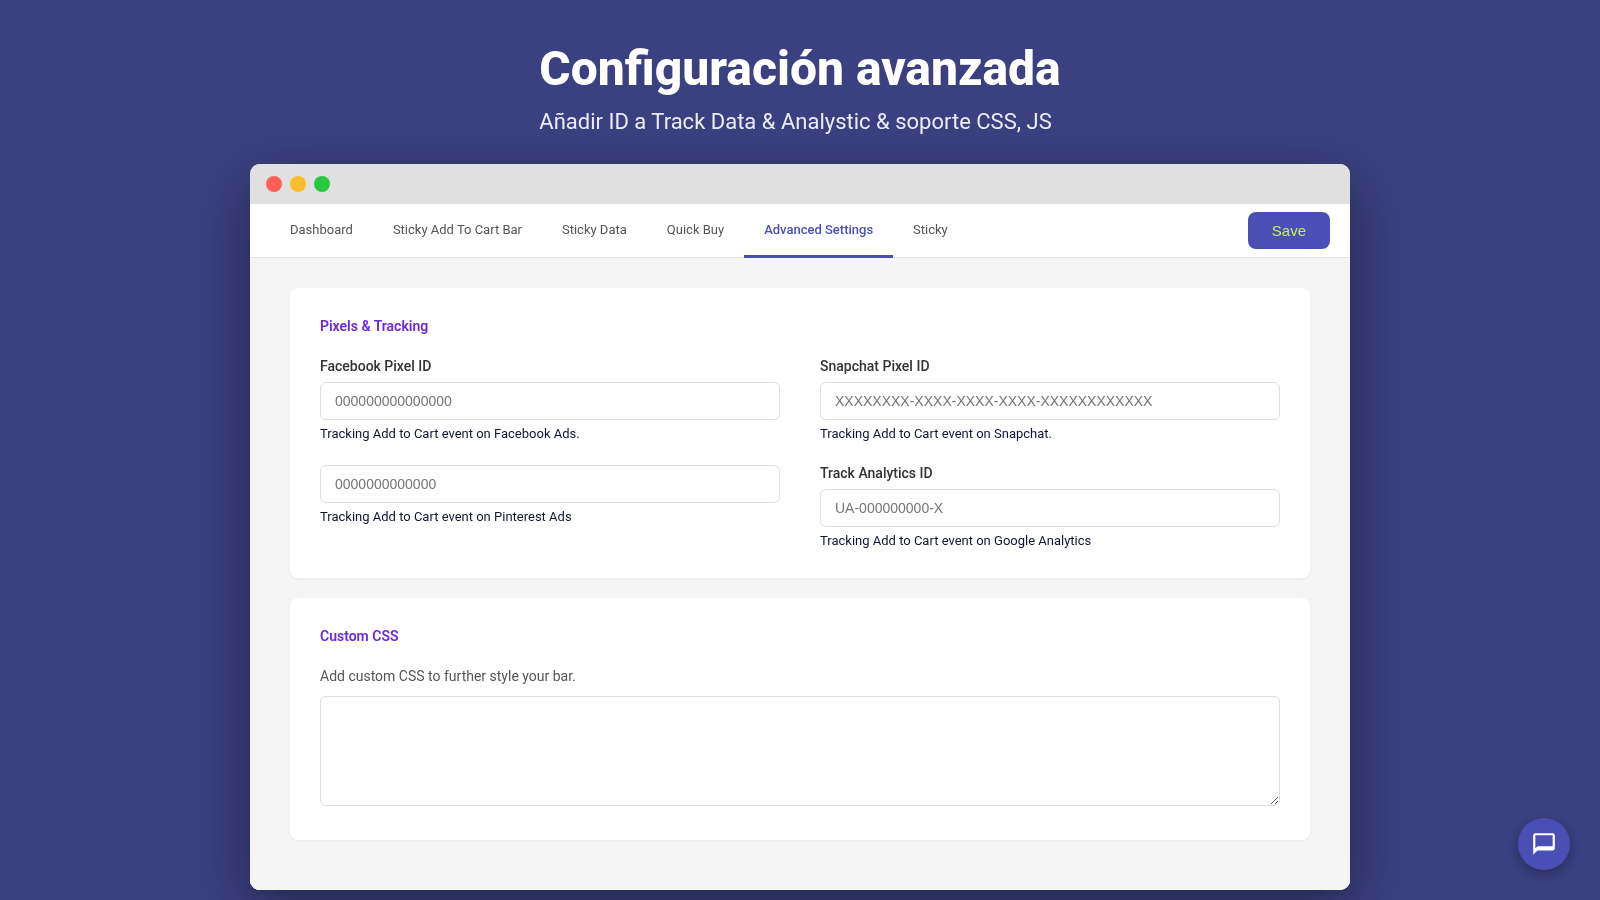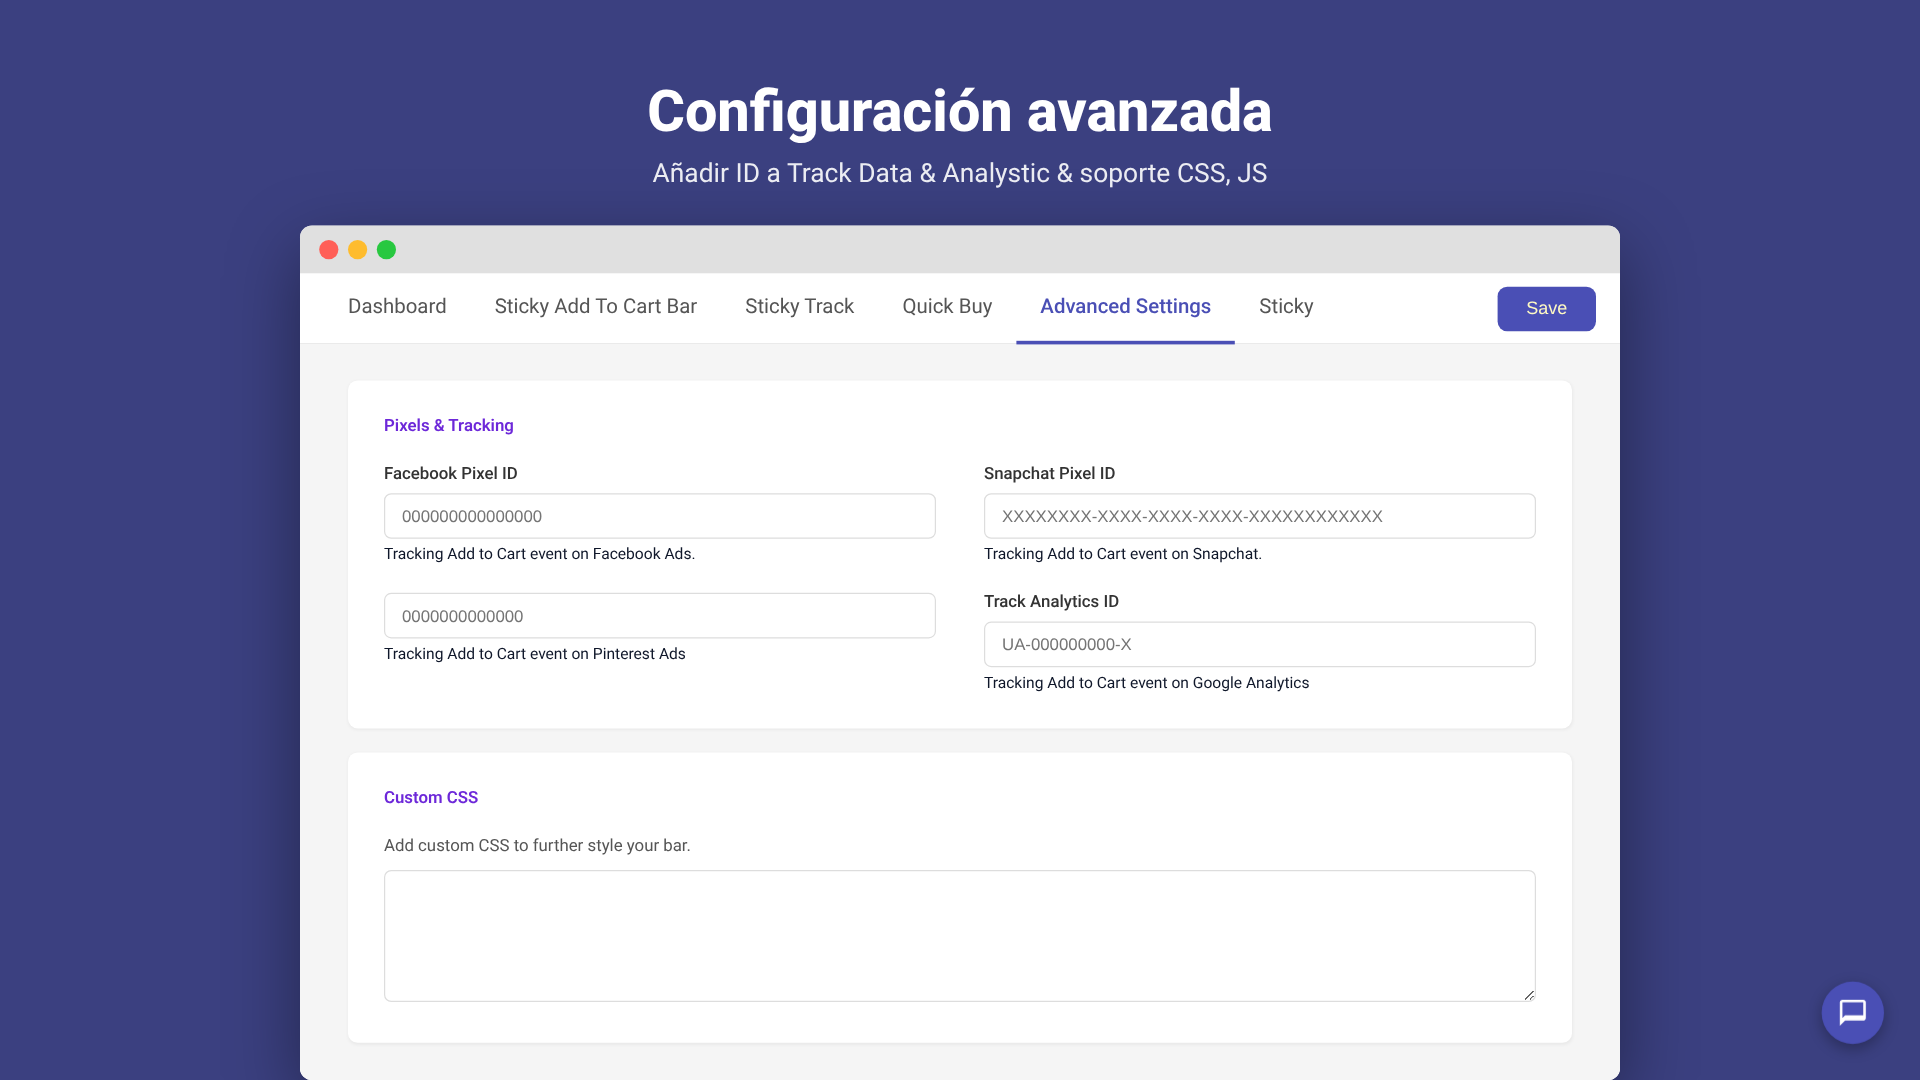--- a/index.html
+++ b/index.html
@@ -10,23 +10,22 @@
       background-color: #3b4080;
       font-family: -apple-system, BlinkMacSystemFont, 'Segoe UI', Roboto, sans-serif;
       display: flex;
       flex-direction: column;
       align-items: center;
       justify-content: flex-start;
       overflow: hidden;
     }
 
     .page-header {
-      text-align: center;
       color: white;
-      padding: 64px 20px 30px;
+      padding: 40px 20px 30px;
     }
 
     .page-header h1 {
       font-size: 48px;
       font-weight: 800;
       margin-bottom: 12px;
     }
 
     .page-header p {
       font-size: 22px;
@@ -74,38 +73,38 @@
     }
 
     .nav-tabs {
       display: flex;
       flex: 1;
       gap: 0;
     }
 
     .nav-tab {
       padding: 18px 20px;
-      font-size: 17px;
+      font-size: 13px;
       color: #555;
       cursor: pointer;
       border-bottom: 3px solid transparent;
       margin-bottom: -1px;
       white-space: nowrap;
       text-decoration: none;
     }
 
     .nav-tab.active {
       color: #4a4fb5;
       border-bottom: 3px solid #4a4fb5;
       font-weight: 500;
     }
 
     .nav-save-btn {
       background: #4a4fb5;
-      color: #fef9c3;
+      color: #bef264;
       border: none;
       border-radius: 8px;
       padding: 10px 24px;
       font-size: 15px;
       font-weight: 500;
       cursor: pointer;
     }
 
     .content {
       background: #f5f5f5;
@@ -214,21 +213,21 @@
     <span class="window-btn close"></span>
     <span class="window-btn minimize"></span>
     <span class="window-btn maximize"></span>
   </div>
 
   <div class="window-body">
     <div class="nav-bar">
       <div class="nav-tabs">
         <a class="nav-tab">Dashboard</a>
         <a class="nav-tab">Sticky Add To Cart Bar</a>
-        <a class="nav-tab">Sticky Track</a>
+        <a class="nav-tab">Sticky Data</a>
         <a class="nav-tab">Quick Buy</a>
         <a class="nav-tab active">Advanced Settings</a>
         <a class="nav-tab">Sticky</a>
       </div>
       <button class="nav-save-btn">Save</button>
     </div>
 
     <div class="content">
 
       <div class="section-card">

